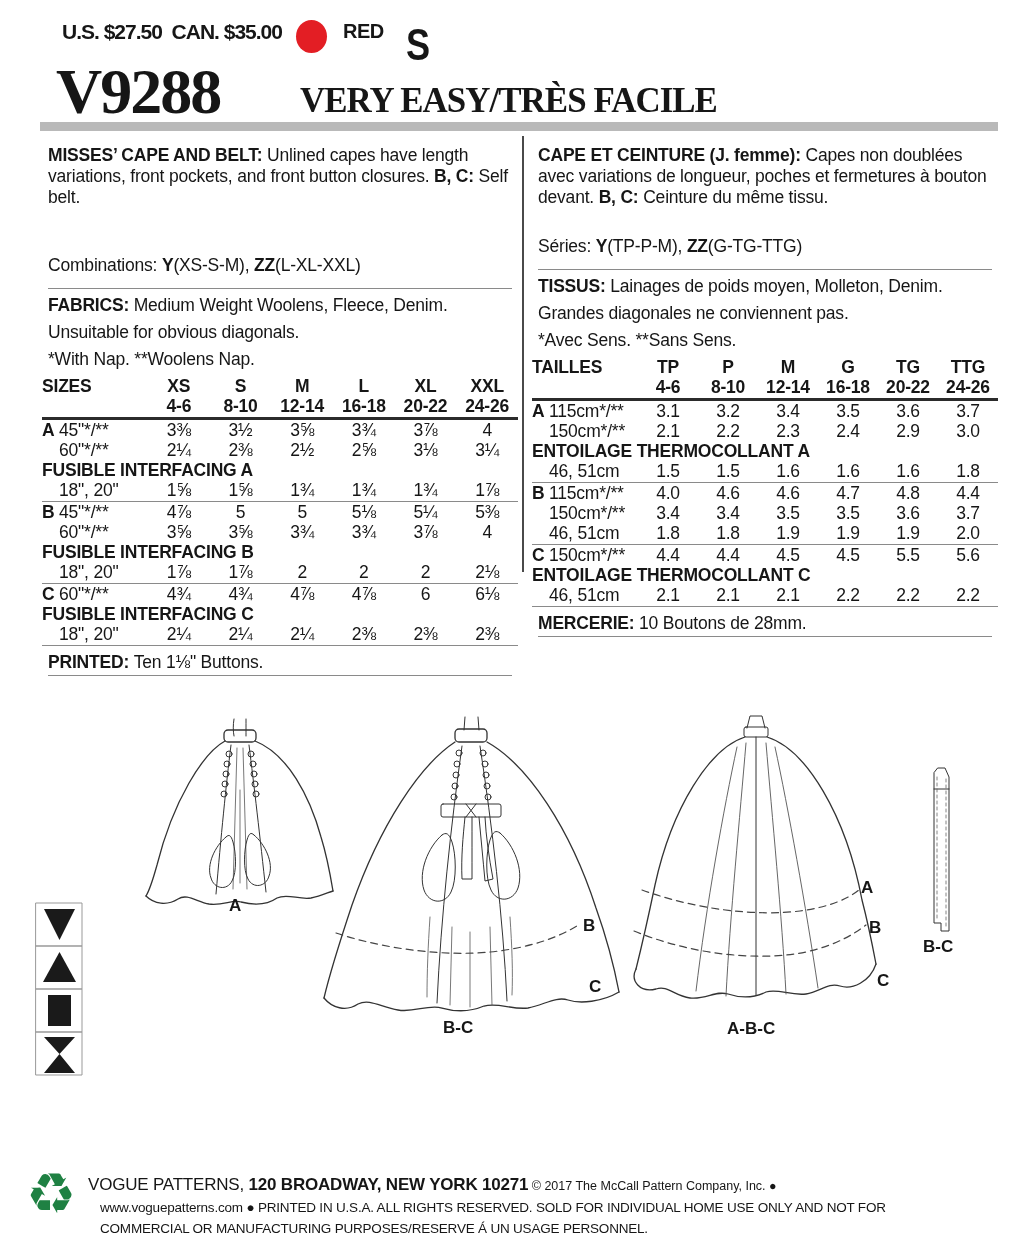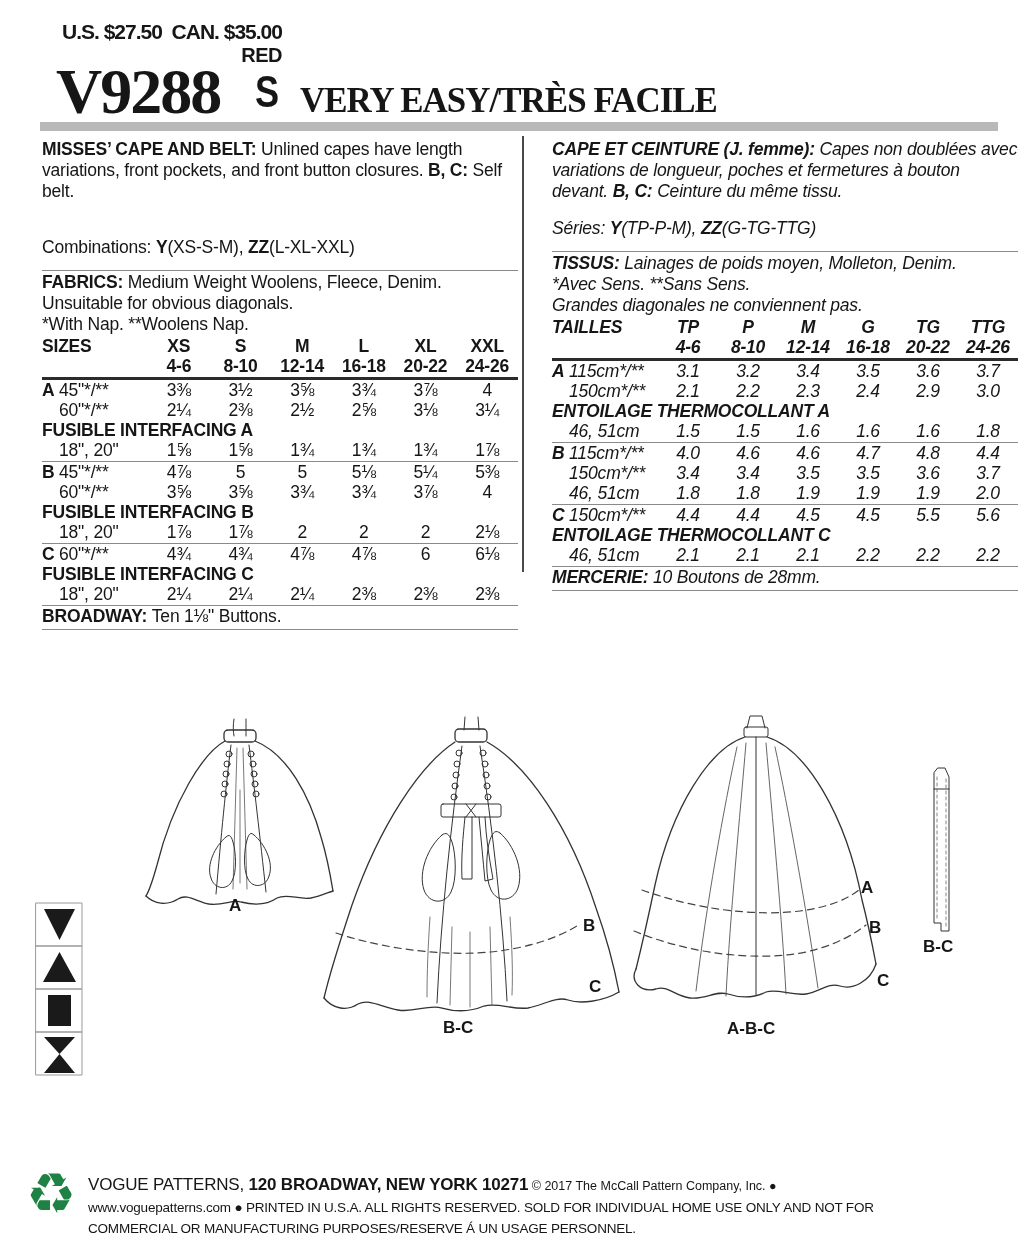--- a/index.html
+++ b/index.html
@@ -1,36 +1,36 @@
 <!DOCTYPE html>
 <html><head>
 <meta charset="utf-8">
 <style>
   html,body{margin:0;padding:0;background:#888;}
   .page{position:relative;width:1023px;height:1256px;background:#ffffff;margin:0 auto;
         font-family:"Liberation Sans",sans-serif;color:#161616;overflow:hidden;}
 
   
-  .price-row{position:absolute;left:62px;top:20px;height:40px;display:flex;align-items:flex-end;flex-direction:column;}
+  .price-row{position:absolute;left:62px;top:20px;height:40px;display:flex;align-items:flex-start;}
   .price-text{font-weight:bold;font-size:21px;letter-spacing:-1px;white-space:pre;}
   .dot{width:31px;height:33px;border-radius:50%;background:#e31e24;margin-left:14px;margin-right:16px;}
   .color-name{font-weight:bold;font-size:20px;letter-spacing:-0.5px;}
   .size-letter{font-weight:bold;font-size:44px;letter-spacing:-2px;margin-left:22px;transform:scaleX(.82);transform-origin:left center;}
   .pattern-number{position:absolute;left:56px;top:55px;font-family:"Liberation Serif",serif;
         font-weight:bold;font-size:64px;letter-spacing:-2px;}
   .tagline{position:absolute;left:300px;top:79px;font-family:"Liberation Serif",serif;
         font-weight:bold;font-size:36px;letter-spacing:-1px;transform:scaleX(.97);transform-origin:left center;}
   .gray-bar{position:absolute;left:40px;top:122px;width:958px;height:9px;background:#b9b9b9;}
 
   
   .col{position:absolute;top:139px;font-size:17.5px;line-height:21px;letter-spacing:-0.2px;}
   .col-en{left:42px;width:476px;}
-  .col-fr{left:552px;width:466px;font-style:italic;}
+  .col-fr{left:532px;width:466px;}
   .divider{position:absolute;left:522px;top:136px;width:2px;height:436px;background:#4a4a4a;}
-  .col p{margin:0;}
+  .col p{margin:6px;}
   .gap-en{height:35px;}
   .gap-fr{height:16px;}
   .rule-under{border-bottom:1.5px solid #8a8a8a;padding-bottom:12px;margin-bottom:1px !important;}
   b{font-weight:bold;}
 
   
   .size-table{width:100%;margin-top:1px;}
   .trow{display:grid;grid-template-columns:106px repeat(6,1fr);height:20px;align-items:baseline;}
   .tcell{text-align:center;font-size:17.5px;white-space:nowrap;}
   .tcell.first{text-align:left;}
@@ -44,21 +44,21 @@
   
   .figures-svg{position:absolute;left:0;top:685px;}
   .fig-label{position:absolute;font-weight:bold;font-size:17px;letter-spacing:0;}
 
   
   .recycle{position:absolute;left:26px;top:1164px;font-family:"DejaVu Sans",sans-serif;
         font-size:56px;line-height:60px;color:#1f8143;}
   .footer-text{position:absolute;left:88px;top:1174px;width:910px;}
   .f-line1{font-size:17px;line-height:22px;letter-spacing:-0.2px;white-space:nowrap;}
   .f-line1 .small{font-size:12.5px;letter-spacing:0;}
-  .f-line2,.f-line3{font-size:13.5px;line-height:21px;letter-spacing:-0.2px;white-space:nowrap;}
+  .f-line2,.f-line3{font-size:13.5px;line-height:21px;letter-spacing:-0.2px;white-space:nowrap;margin-left:12px;}
 </style>
 </head>
 <body>
 
 <div class="page">
 
   <div class="price-row">
     <span class="price-text">U.S. $27.50  CAN. $35.00</span>
     <span class="dot"></span>
     <span class="color-name">RED</span>
@@ -163,32 +163,32 @@
         <div class="trow ruled">
           <div class="tcell first"><span class="letter"></span><span>18", 20"</span></div>
           <div class="tcell">2¼</div>
           <div class="tcell">2¼</div>
           <div class="tcell">2¼</div>
           <div class="tcell">2⅜</div>
           <div class="tcell">2⅜</div>
           <div class="tcell">2⅜</div>
         </div>
       </div>
-    <p class="end-line"><b>BROADWAY: </b><span>Ten 1⅛" Buttons.</span></p>
+    <p class="end-line"><b>PRINTED: </b><span>Ten 1⅛" Buttons.</span></p>
   </div>
 
   <div class="divider"></div>
 
   <div class="col col-fr">
     <p><b>CAPE ET CEINTURE (J. femme): </b><span>Capes non doublées avec variations de longueur, poches et fermetures à bouton devant. </span><b>B, C: </b><span>Ceinture du même tissu.</span></p>
     <div class="gap-fr"></div>
     <p class="rule-under"><span>Séries: </span><b>Y</b><span>(TP-P-M), </span><b>ZZ</b><span>(G-TG-TTG)</span></p>
     <p><b>TISSUS: </b><span>Lainages de poids moyen, Molleton, Denim.</span></p>
+    <p>Grandes diagonales ne conviennent pas.</p>
     <p>*Avec Sens. **Sans Sens.</p>
-    <p>Grandes diagonales ne conviennent pas.</p>
     <div class="size-table">
         <div class="trow thead">
           <div class="tcell first">TAILLES</div>
           <div class="tcell">TP</div>
           <div class="tcell">P</div>
           <div class="tcell">M</div>
           <div class="tcell">G</div>
           <div class="tcell">TG</div>
           <div class="tcell">TTG</div>
         </div>

